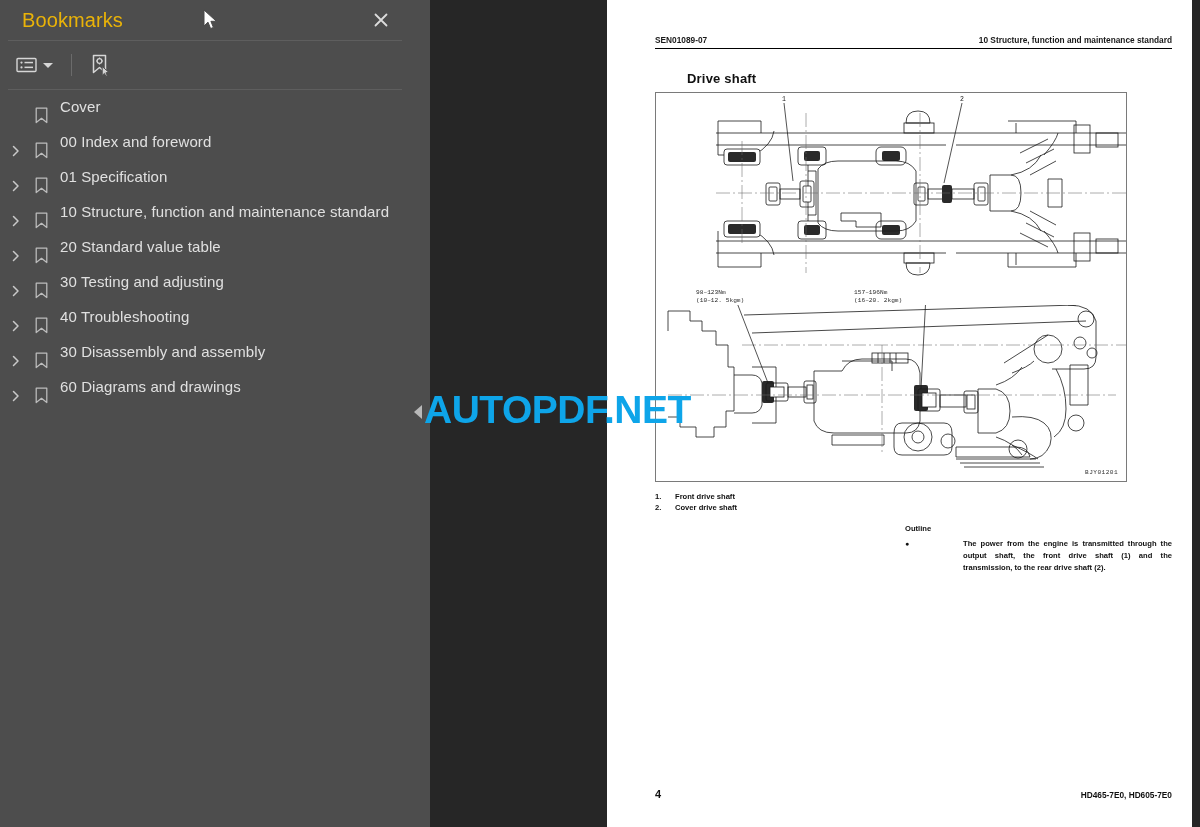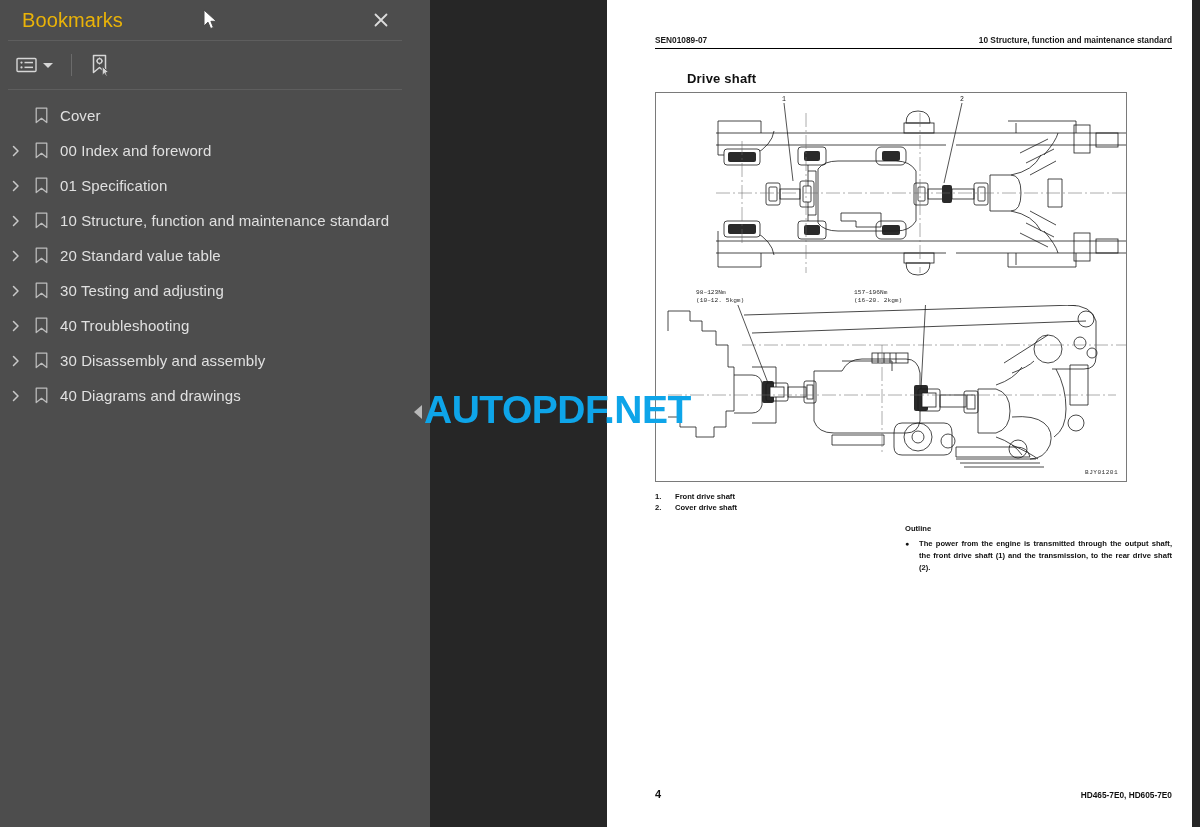--- a/index.html
+++ b/index.html
@@ -101,21 +101,20 @@
     margin-left: 5px;
   }
 
   #bookmark-list {
     padding-top: 8px;
     flex: 1 1 auto;
     overflow: hidden;
   }
   .bm-row {
     display: flex;
-    align-items: center;
     height: 35px;
     padding-left: 4px;
     cursor: pointer;
     box-sizing: border-box;
   }
   .bm-chevron {
     width: 24px;
     flex: 0 0 24px;
     display: flex;
     align-items: center;
@@ -256,20 +255,21 @@
     font-weight: bold;
   }
   .legend-num { width: 20px; flex: 0 0 20px; }
   #outline-col { flex: 1 1 auto; margin-top: 32px; }
   .outline-head {
     font-weight: bold;
     margin-bottom: 5px;
   }
   .outline-body {
     display: flex;
+    gap: 44px;
   }
   .outline-bullet {
     width: 14px;
     flex: 0 0 14px;
     font-size: 7px;
     line-height: 1.55;
     padding-top: 1px;
   }
   .outline-text {
     flex: 1 1 auto;
@@ -460,21 +460,21 @@
           <span class="bm-chevron">
             <svg width="12" height="12" viewBox="0 0 12 12">
               <path d="M3.5 1.5 L8 6 L3.5 10.5" fill="none" stroke="#c9c9c9" stroke-width="1.5" stroke-linecap="round" stroke-linejoin="round"></path>
             </svg>
           </span>
           <span class="bm-icon">
             <svg width="13" height="17" viewBox="0 0 13 17">
               <path d="M1.2 1.2 H11.8 V15.6 L6.5 11.3 L1.2 15.6 Z" fill="none" stroke="#bdbdbd" stroke-width="1.25" stroke-linejoin="round"></path>
             </svg>
           </span>
-          <span class="bm-label">40 Diagrams and drawings</span>
+          <span class="bm-label">60 Diagrams and drawings</span>
         </div>
       </div>
   </div>
 
   <div id="viewer">
     <div id="viewer-gutter"></div>
     <div id="collapse-handle"></div>
 
     <div id="pdf-page">
       <div id="page-inner">

